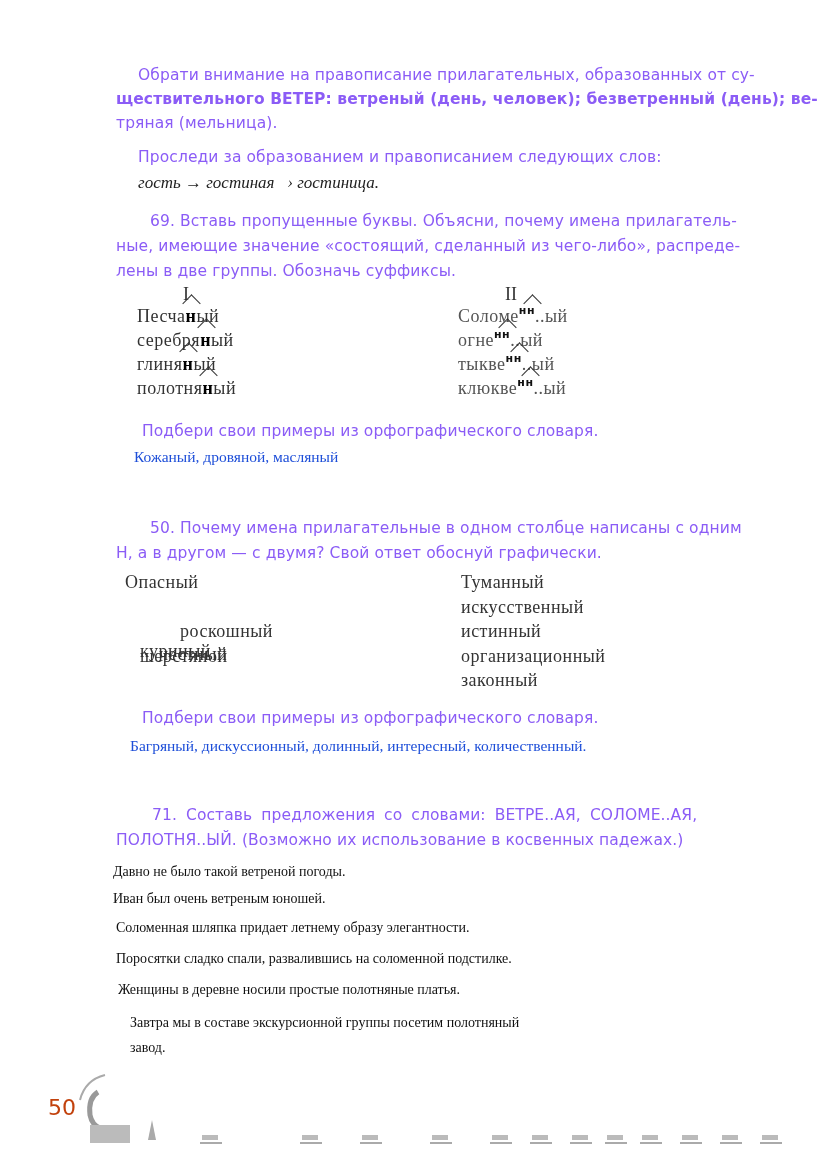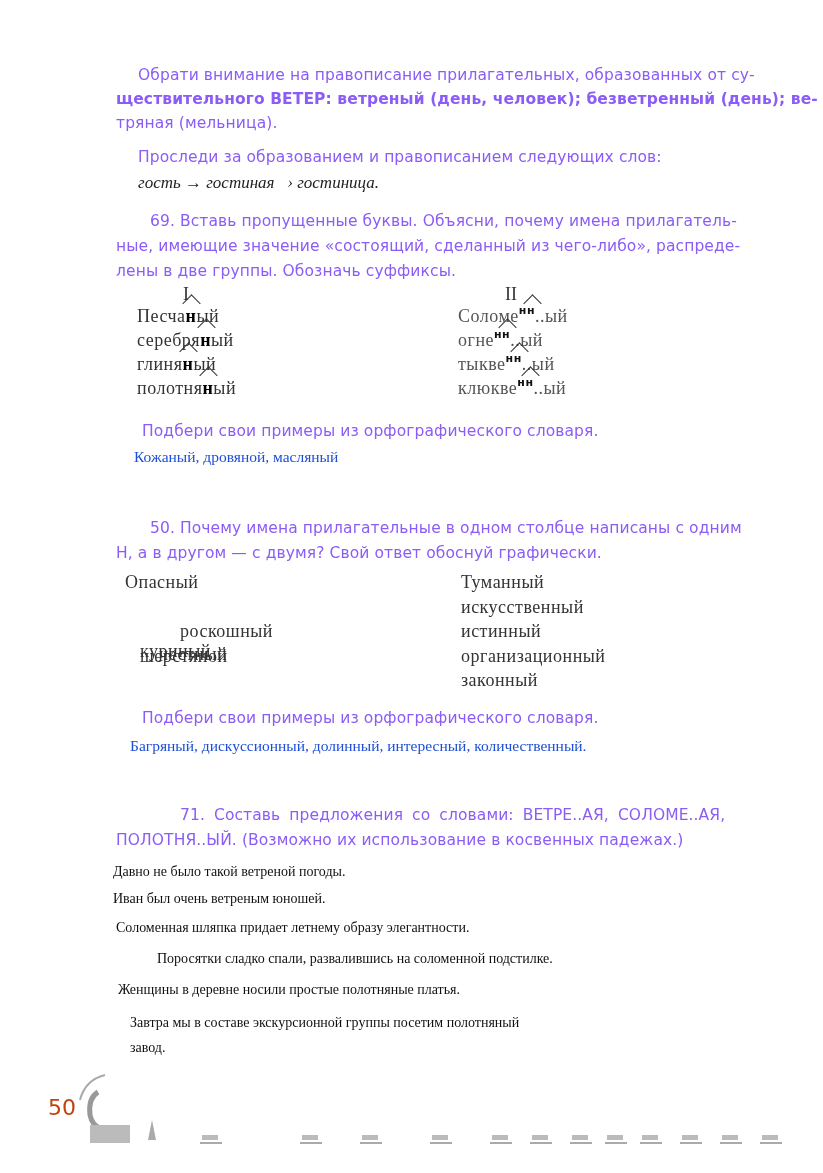--- a/index.html
+++ b/index.html
@@ -79,28 +79,28 @@
       <div class="line word" style="left: 461px; top: 621px;">истинный</div>
       <div class="line word" style="left: 461px; top: 645.5px;">организационный</div>
       <div class="line word" style="left: 461px; top: 670px;">законный</div>
     </div>
 
   <div class="line sans" style="left:142px; top:709px;">Подбери свои примеры из орфографического словаря.</div>
   <div class="line ans" style="left:130px; top:737px;">Багряный, дискуссионный, долинный, интересный, количественный.</div>
 </div>
 
 <div>
-  <div class="line sans" style="left:180px; top:806px; word-spacing:4px;">71. Составь предложения со словами: ВЕТРЕ..АЯ, СОЛОМЕ..АЯ,</div>
+  <div class="line sans" style="left:152px; top:806px; word-spacing:4px;">71. Составь предложения со словами: ВЕТРЕ..АЯ, СОЛОМЕ..АЯ,</div>
   <div class="line sans" style="left:116px; top:831px;">ПОЛОТНЯ..ЫЙ. (Возможно их использование в косвенных падежах.)</div>
 
   <div id="ex71-answers">
       <div class="line big-ans" style="left: 113px; top: 864px;">Давно не было такой ветреной погоды.</div>
       <div class="line big-ans" style="left: 113px; top: 891px;">Иван был очень ветреным юношей.</div>
       <div class="line big-ans" style="left: 116px; top: 920px;">Соломенная шляпка придает летнему образу элегантности.</div>
-      <div class="line big-ans" style="left: 116px; top: 951px; margin-left: 41px;">Поросятки сладко спали, развалившись на соломенной подстилке.</div>
+      <div class="line big-ans" style="left: 116px; top: 951px;">Поросятки сладко спали, развалившись на соломенной подстилке.</div>
       <div class="line big-ans" style="left: 118px; top: 982px;">Женщины в деревне носили простые полотняные платья.</div>
     </div>
 
   <div class="line big-ans" style="left:130px; top:1015px;">Завтра мы в составе экскурсионной группы посетим полотняный</div>
   <div class="line big-ans" style="left:130px; top:1040px;">завод.</div>
 </div>
 
 <div>
   <div class="abs pagenum" style="left:48px; top:1095px;">50</div>
   <svg class="abs" style="left:60px; top:1070px;" width="760" height="80">

